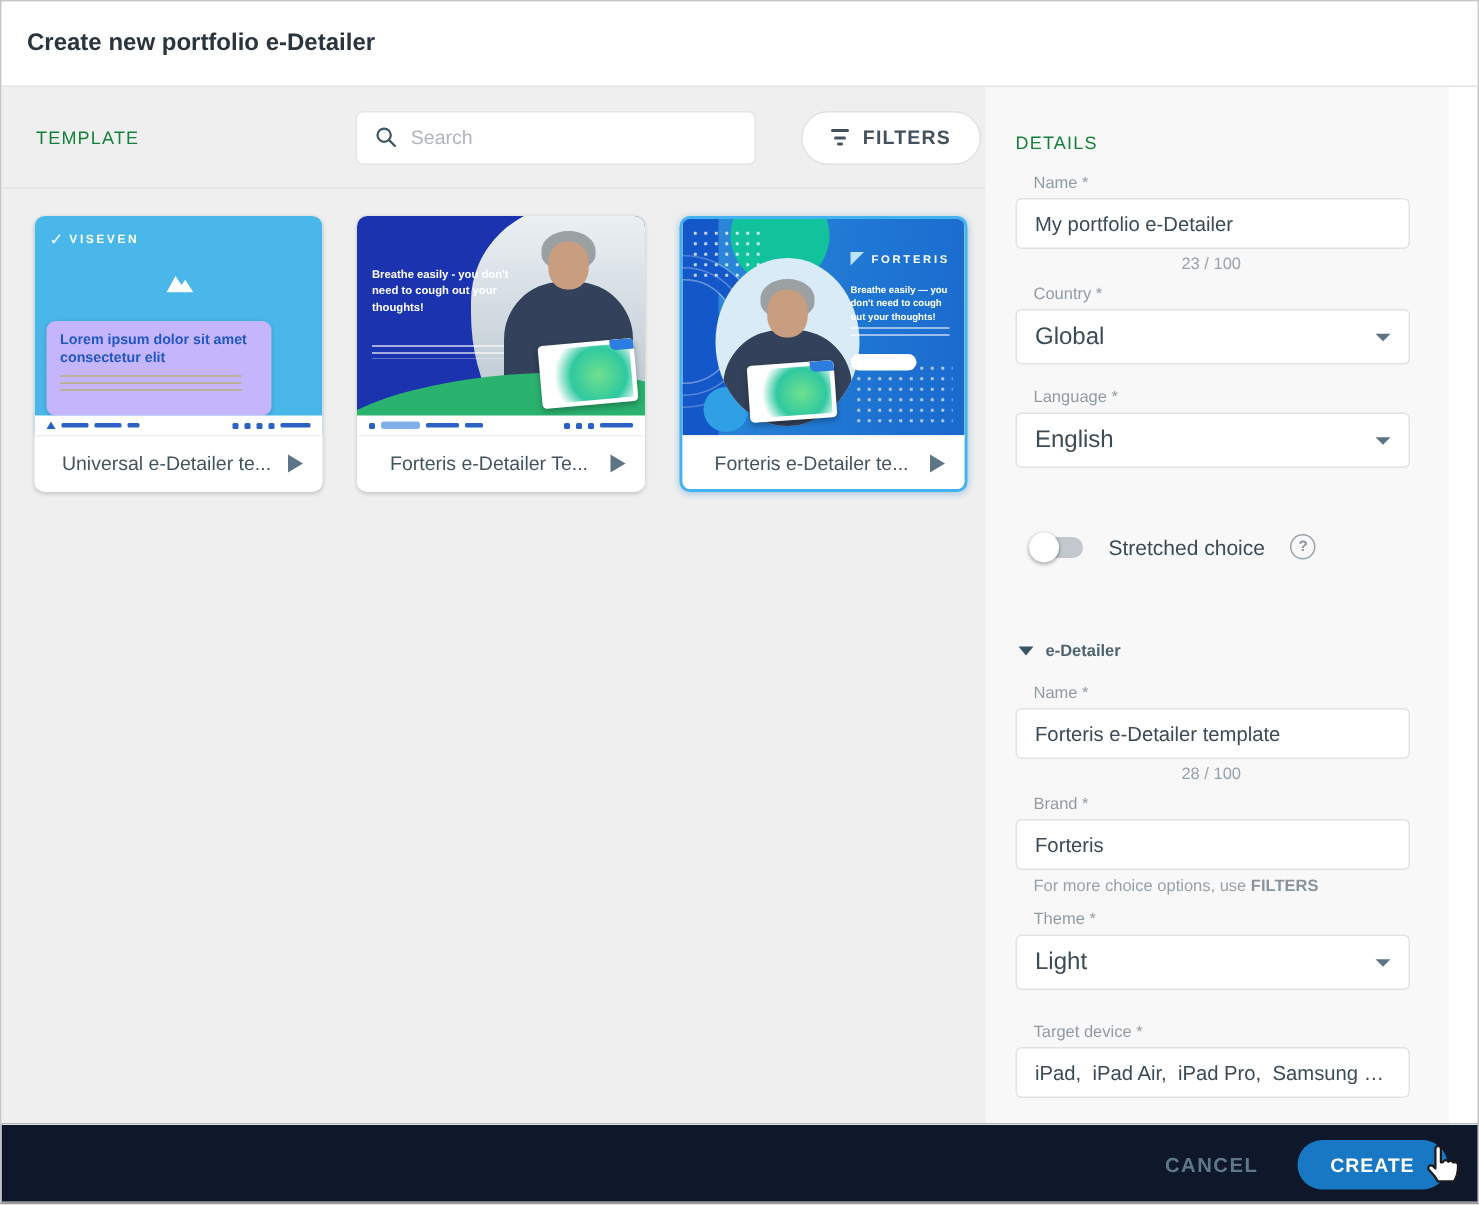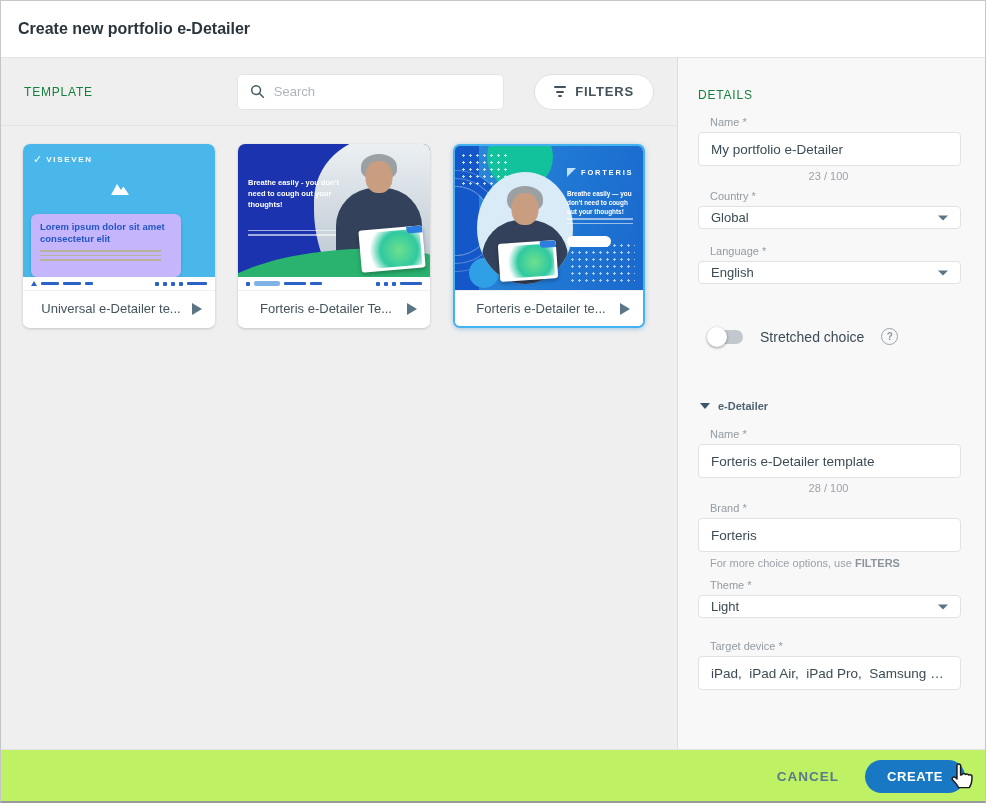--- a/index.html
+++ b/index.html
@@ -80,39 +80,39 @@
   .man3 { left:4px; top:14px; width:88px; height:100px; }
   .box3 { left:44px; bottom:10px; width:58px; height:38px; transform:rotate(-4deg); }
   .logo3 { position:absolute; left:112px; top:22px; display:flex; align-items:center; gap:5px; }
   .flag3 { width:0; height:0; border-top:9px solid #bfe3ff; border-right:9px solid transparent; position:relative; }
   .logo3-txt { font-size:7.5px; font-weight:700; letter-spacing:1.8px; color:#fff; }
   .h3txt { position:absolute; left:112px; top:44px; width:72px; font-size:6.4px; line-height:1.4; font-weight:700; color:#fff; }
   .micro3 { position:absolute; left:112px; top:72px; width:66px; height:9px; background:repeating-linear-gradient(to bottom,rgba(255,255,255,.55) 0 1.5px,transparent 1.5px 4.5px); }
   .pill3 { position:absolute; left:112px; top:90px; width:44px; height:11px; background:#fff; border-radius:6px; }
 
   
-  .right { position:absolute; top:57px; left:677px; width:309px; height:691px; background:#f8f8f8; padding:30px 22px 0 20px; }
+  .right { position:absolute; top:57px; left:656px; width:309px; height:691px; background:#f8f8f8; padding:30px 22px 0 20px; }
   .flabel { font-size:11px; color:#939ba2; margin:0 0 4px 12px; }
   .finput { width:263px; height:34px; background:#fff; border:1px solid #e0e2e4; border-radius:4px; font-size:13.5px; color:#3c4b55; padding:0 12px; outline:none; font-family:inherit; display:block; white-space:nowrap; overflow:hidden; text-overflow:ellipsis; }
-  .fselect { position:relative; width:263px; height:23px; background:#fff; border:1px solid #e0e2e4; border-radius:4px; display:flex; align-items:center; padding:0 12px; font-size:13px; color:#3c4b55; cursor:pointer; }
+  .fselect { position:relative; width:263px; height:37px; background:#fff; border:1px solid #e0e2e4; border-radius:4px; display:flex; align-items:center; padding:0 12px; font-size:16px; color:#3c4b55; cursor:pointer; }
   .caret { position:absolute; right:12px; top:50%; transform:translateY(-50%); width:0; height:0; border-left:5px solid transparent; border-right:5px solid transparent; border-top:5px solid #5c7484; }
   .counter { width:263px; text-align:center; font-size:11px; color:#9aa2a9; margin-top:4px; padding-right:2px; }
   .hint { font-size:11px; color:#9aa2a9; margin:5px 0 0 12px; }
   .hint b { color:#8b949c; font-weight:700; }
   .toggle-row { display:flex; align-items:center; margin:44px 0 0 12px; gap:17px; }
   .switch { position:relative; width:33px; height:14px; background:#c2c8cd; border-radius:7px; cursor:pointer; }
   .knob { position:absolute; left:-3px; top:-3px; width:20px; height:20px; background:#fff; border-radius:50%; box-shadow:0 1px 3px rgba(0,0,0,.4); }
   .toggle-label { font-size:14px; color:#3c4b55; }
   .help { width:17px; height:17px; border:1.5px solid #9aa4ab; border-radius:50%; display:flex; align-items:center; justify-content:center; font-size:10px; color:#8a949b; font-weight:700; cursor:pointer; }
   .group-hdr { display:flex; align-items:center; gap:8px; margin:55px 0 0 2px; cursor:pointer; }
   .tri-down { width:0; height:0; border-left:5px solid transparent; border-right:5px solid transparent; border-top:6px solid #3c5564; }
   .group-hdr-txt { font-size:11px; font-weight:700; color:#4e6472; }
 
   
-  .ftr { position:absolute; left:0; top:748px; width:986px; height:53px; background:#bef264; border-top:1px solid #e2e2e2; display:flex; align-items:center; justify-content:flex-end; padding-right:22px; gap:26px; }
+  .ftr { position:absolute; left:0; top:748px; width:986px; height:53px; background:#0f172a; border-top:1px solid #e2e2e2; display:flex; align-items:center; justify-content:flex-end; padding-right:22px; gap:26px; }
   .cancel-btn { background:none; border:none; font-size:13.5px; font-weight:700; letter-spacing:1px; color:#5d7888; cursor:pointer; font-family:inherit; }
   .create-btn { height:33px; padding:3px 22px; background:#1878c4; border:none; border-radius:17px; font-size:13px; font-weight:700; letter-spacing:.6px; color:#fff; cursor:pointer; font-family:inherit; }
   .cursor { position:absolute; left:948px; top:760px; width:28px; height:32px; z-index:60; pointer-events:none; }
 
   .mt14{margin-top:14px;} .mt8{margin-top:8px;} .mt16{margin-top:16px;} .mt10{margin-top:10px;} .mt22{margin-top:22px;}
 </style>
 </head>
 <body>
 
 <div class="dialog">

